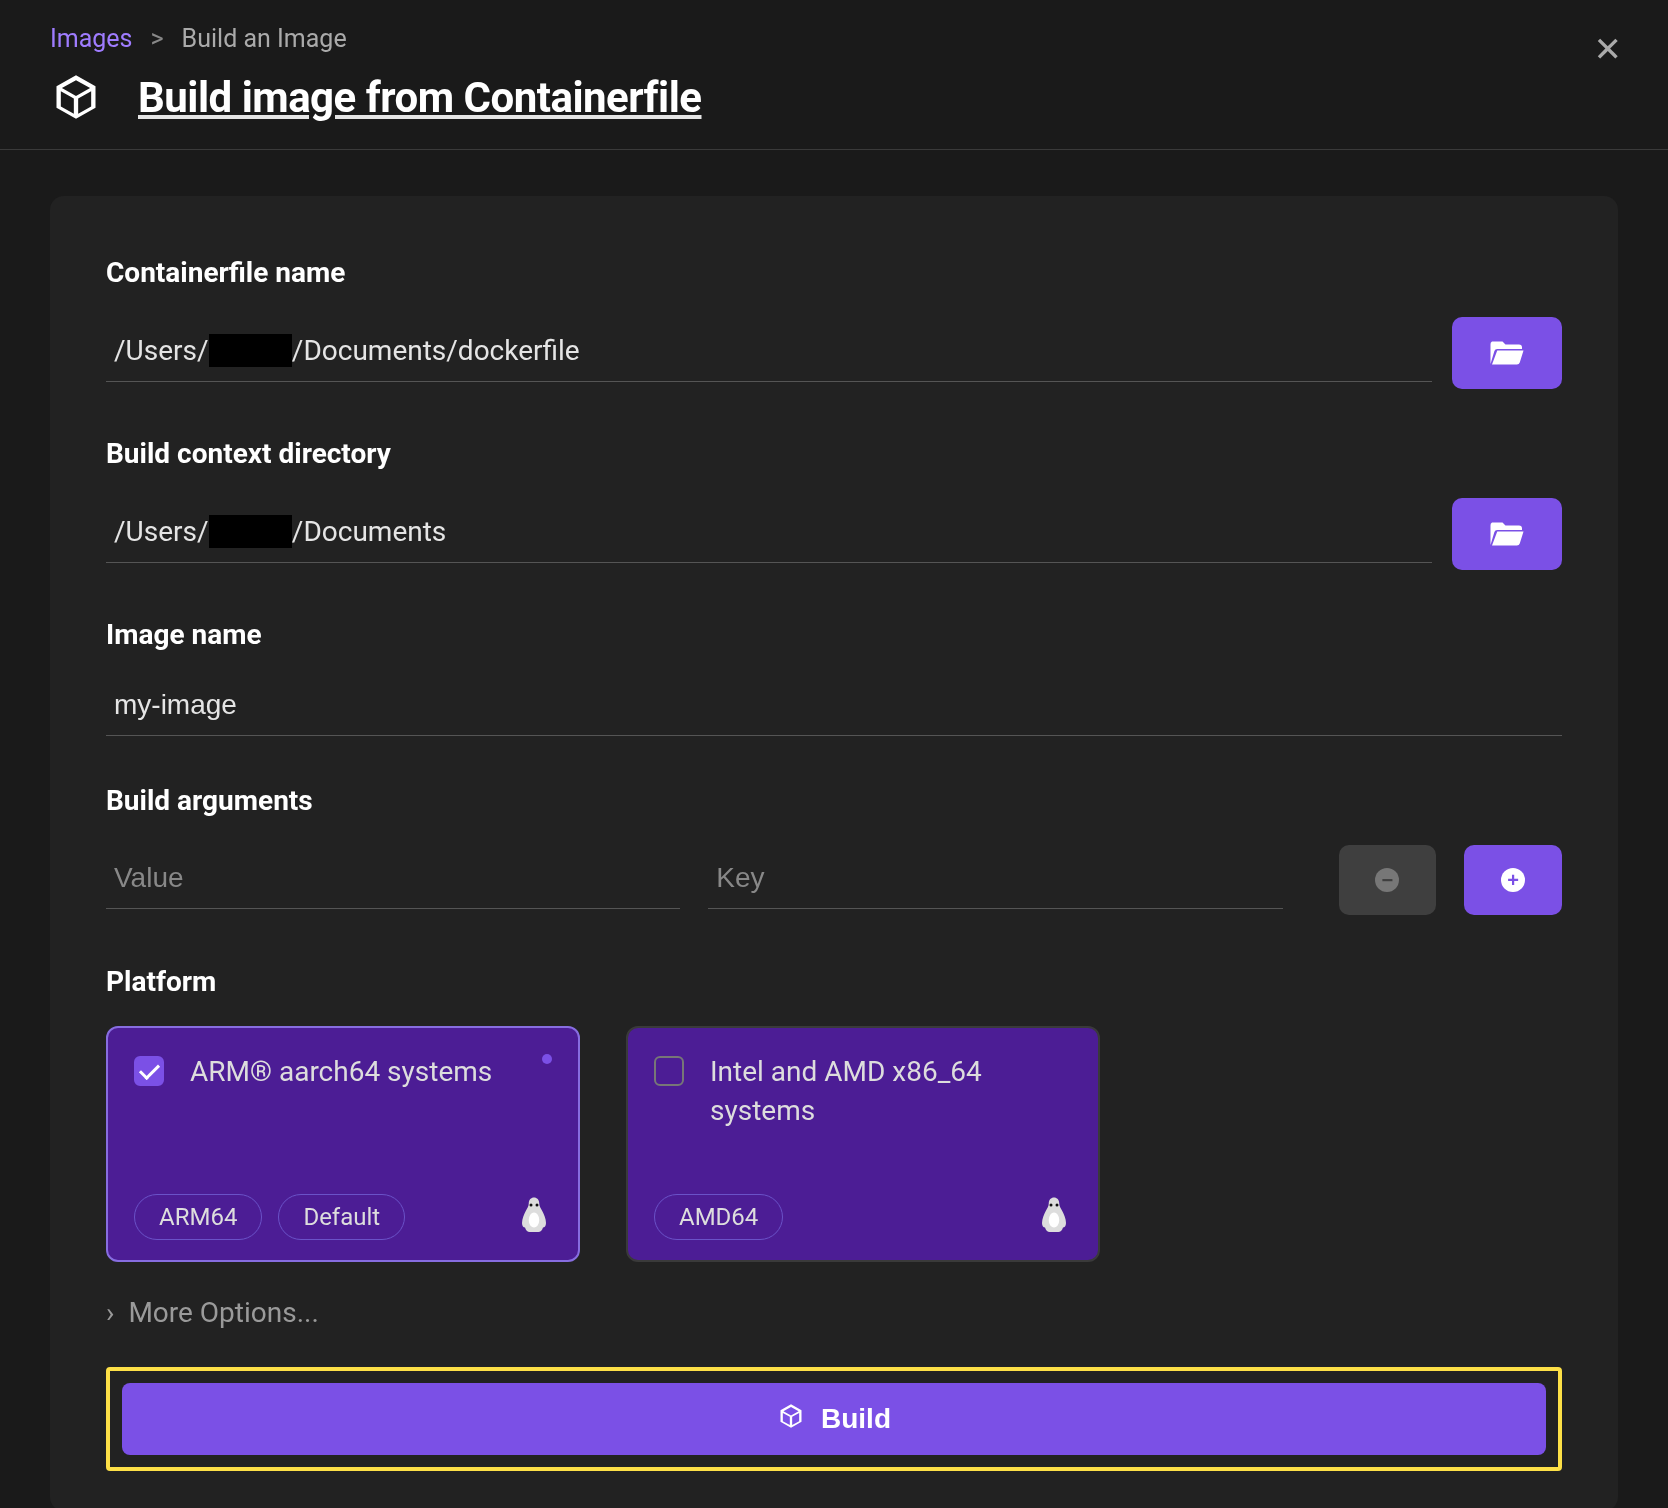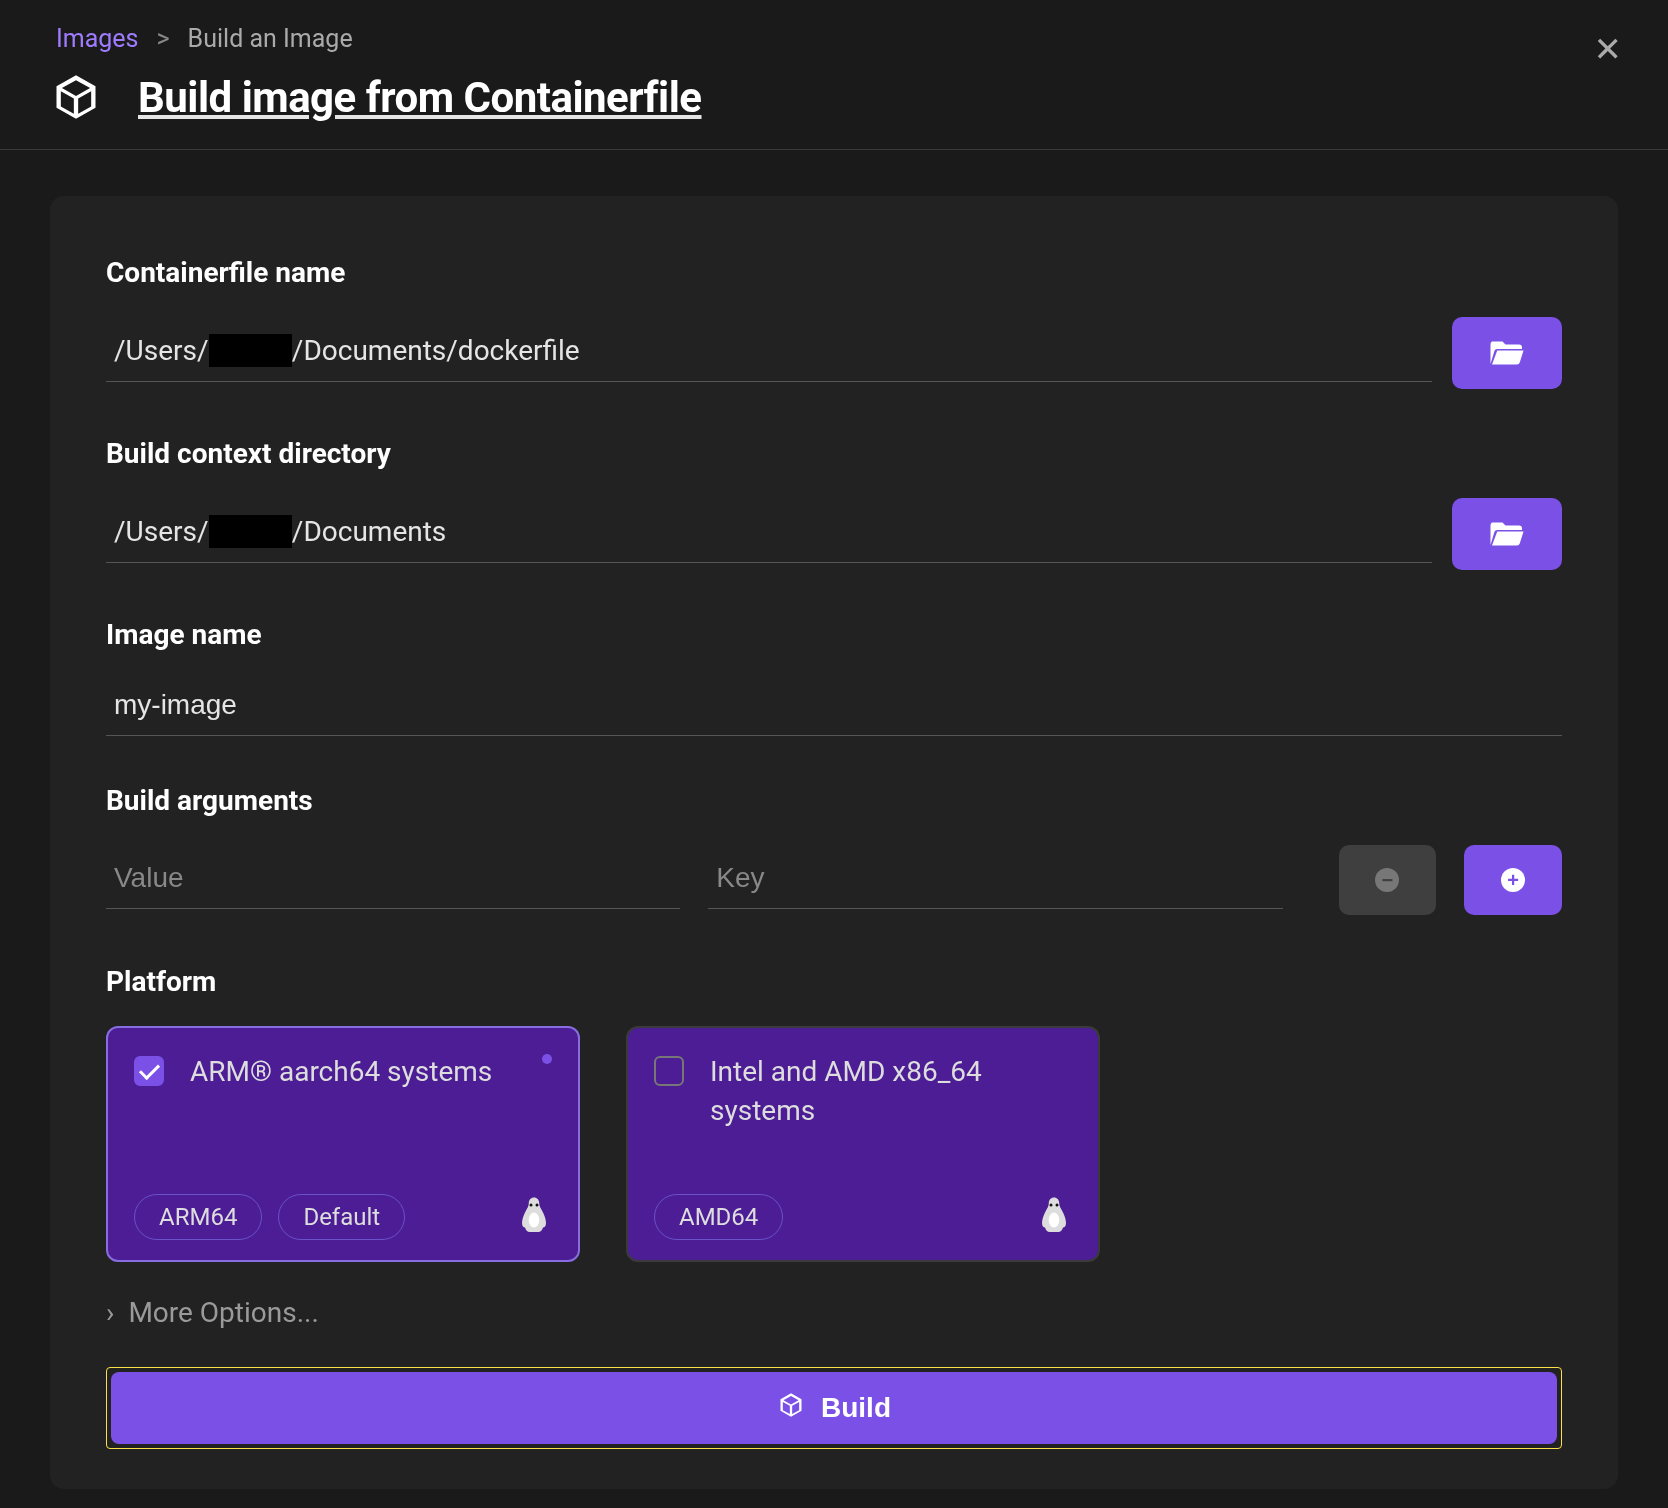--- a/index.html
+++ b/index.html
@@ -15,21 +15,20 @@
     padding: 24px 50px 26px 50px;
     border-bottom: 1px solid #3a3a3a;
     position: relative;
   }
   .breadcrumb {
     display: flex;
     align-items: center;
     gap: 18px;
     font-size: 25px;
     margin-bottom: 18px;
-    margin-left: 6px;
   }
   .breadcrumb .bc-link { color: #9f7cff; text-decoration: none; cursor: pointer; }
   .breadcrumb .bc-sep { color: #888; }
   .breadcrumb .bc-current { color: #aaa; }
   .title-row {
     display: flex;
     align-items: center;
     gap: 36px;
     text-decoration: underline;
   }
@@ -205,23 +204,23 @@
     display: flex;
     align-items: center;
     gap: 14px;
     color: #9a9a9a;
     font-size: 28px;
     cursor: pointer;
     margin-bottom: 38px;
   }
   .more-row .chev { font-size: 28px; }
   .build-wrap {
-    border: 1px solid #fde047;
+    border: 4px solid #fde047;
     border-radius: 4px;
-    padding: 4px;
+    padding: 12px;
   }
   .build-btn {
     width: 100%;
     height: 72px;
     background: #7b50e6;
     border: none;
     border-radius: 8px;
     color: #fff;
     font-size: 28px;
     font-weight: 600;

